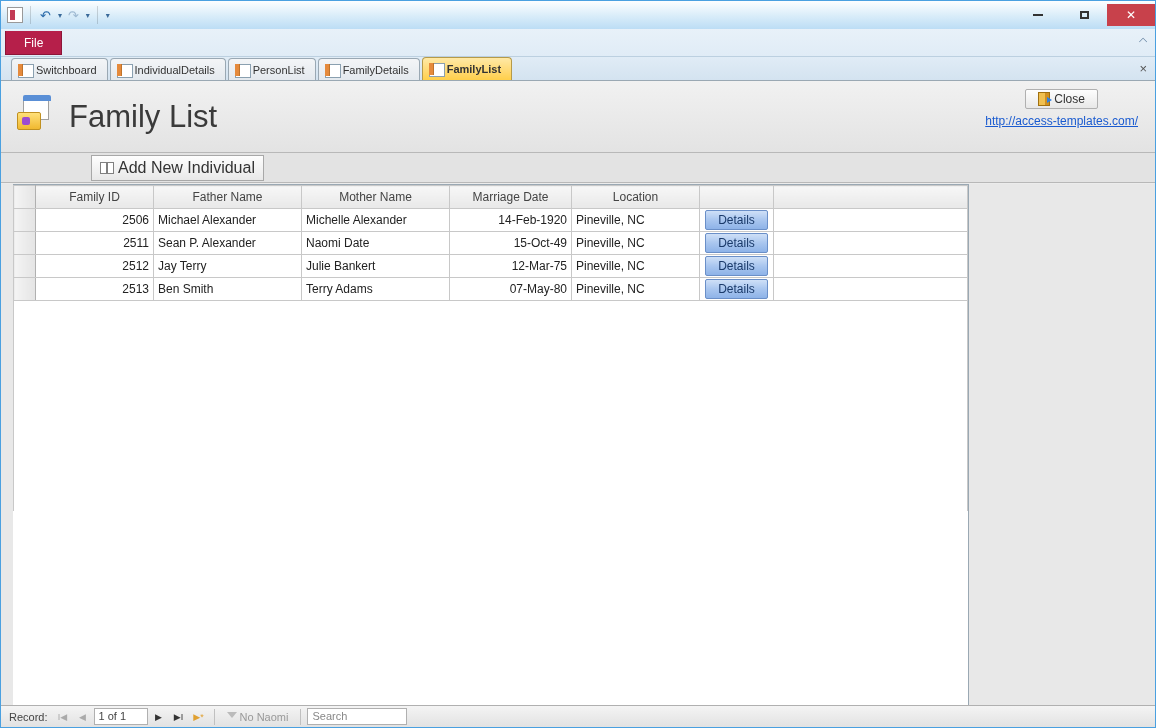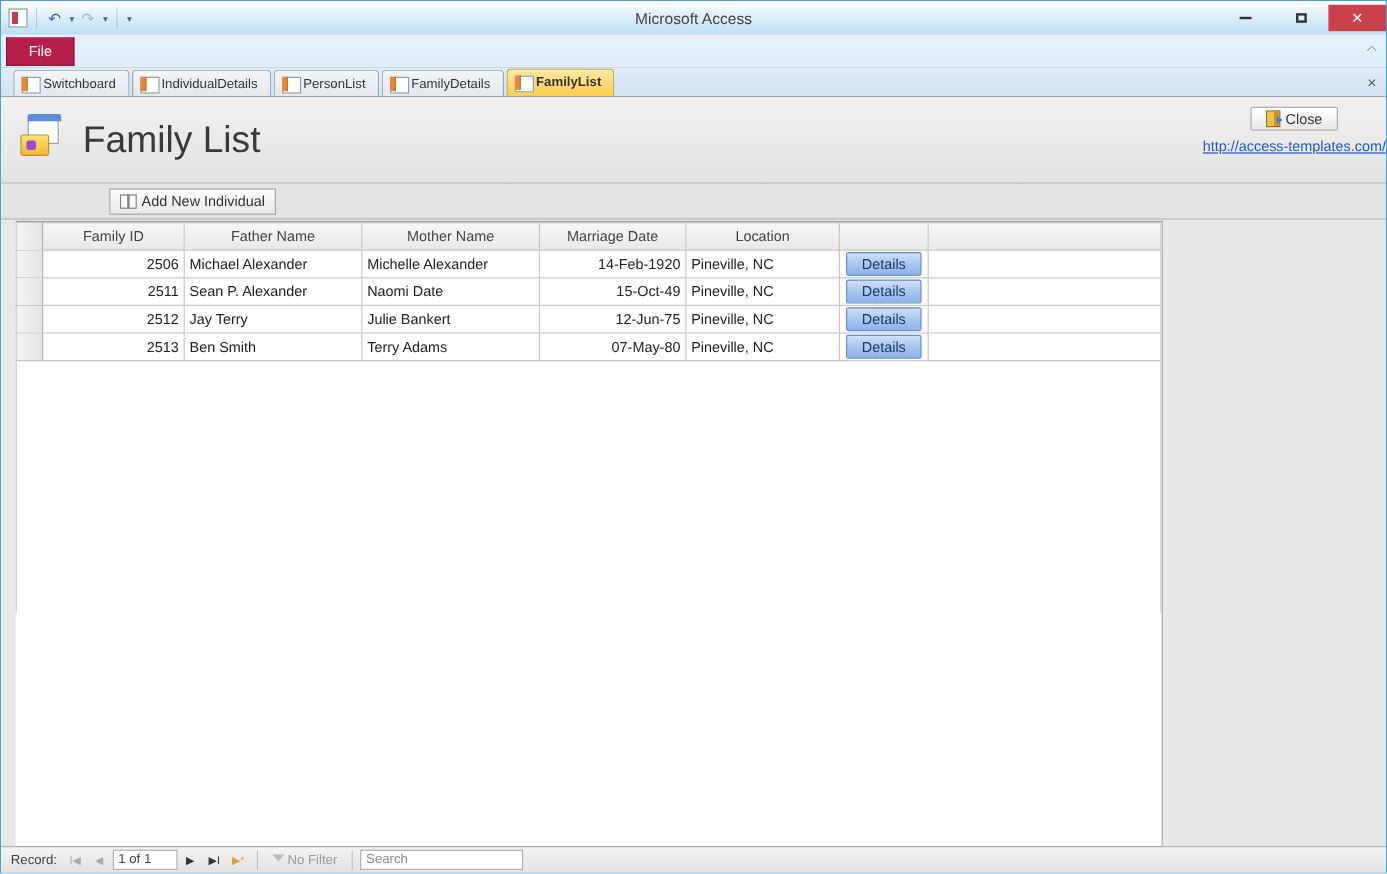--- a/index.html
+++ b/index.html
@@ -243,21 +243,21 @@
     background: #9c4bd0;
     border-radius: 2px;
   }
   .form-title {
     font-size: 31px;
     color: #3a3a3a;
     font-weight: 300;
   }
   .close-group {
     position: absolute;
-    right: 0;
+    right: 17px;
     top: 8px;
     text-align: center;
   }
   .close-btn {
     display: inline-flex;
     align-items: center;
     gap: 4px;
     background: linear-gradient(to bottom, #fefefe, #e8e8e8);
     border: 1px solid #b0b0b0;
     padding: 2px 12px;
@@ -293,21 +293,21 @@
     display: flex;
     align-items: center;
   }
   .add-btn {
     display: inline-flex;
     align-items: center;
     gap: 4px;
     background: linear-gradient(to bottom, #fefefe, #e8e8e8);
     border: 1px solid #a8a8a8;
     padding: 3px 8px;
-    font-size: 12px;
+    font-size: 16px;
     color: #333;
   }
   .add-btn .book {
     width: 14px; height: 12px;
     background: #fff;
     border: 1px solid #808080;
     position: relative;
   }
   .add-btn .book::before {
     content: "";
@@ -450,21 +450,21 @@
   }
   .recordnav .funnel::before {
     content: "";
     position: absolute;
     left: 0; top: 0;
     border-left: 5px solid transparent;
     border-right: 5px solid transparent;
     border-top: 6px solid #bbb;
   }
   .recordnav .search {
-    width: 136px;
+    width: 100px;
     height: 17px;
     border: 1px solid #b0b0b0;
     background: #fff;
     font-size: 11px;
     padding: 0 4px;
     line-height: 15px;
     color: #888;
   }
 </style>
 </head>
@@ -476,21 +476,20 @@
     <div class="qat">
       <div class="app-icon"></div>
       <span class="sep"></span>
       <span class="undo">↶</span>
         <span class="drop">▾</span>
       <span class="redo">↷</span>
         <span class="drop">▾</span>
       <span class="sep"></span>
       <span class="drop">▾</span>
     </div>
-    <div class="title">Microsoft Access</div>
     <div class="winbtns">
       <div class="winbtn min">
           <span></span>
         </div>
       <div class="winbtn max">
           <span></span>
         </div>
       <div class="winbtn close">
           <span></span>
         </div>
@@ -588,21 +587,21 @@
               <td>
                   <span class="details-btn">Details</span>
                 </td>
               <td></td>
             </tr>
             <tr>
               <td class="rowsel"></td>
               <td class="r">2512</td>
               <td>Jay Terry</td>
               <td>Julie Bankert</td>
-              <td class="r">12-Jun-75</td>
+              <td class="r">12-Mar-75</td>
               <td>Pineville, NC</td>
               <td>
                   <span class="details-btn">Details</span>
                 </td>
               <td></td>
             </tr>
             <tr>
               <td class="rowsel"></td>
               <td class="r">2513</td>
               <td>Ben Smith</td>
@@ -626,21 +625,21 @@
       <span class="lbl">Record:</span>
       <span class="navbtn disabled">I◀</span>
       <span class="navbtn disabled">◀</span>
       <span class="pos">1 of 1</span>
       <span class="navbtn">▶</span>
       <span class="navbtn">▶I</span>
       <span class="navbtn" style="color:#e0a030;">▶*</span>
       <span class="sep"></span>
       <span class="nofilter">
         <span class="funnel"></span>
-        <span>No Filter</span>
+        <span>No Naomi</span>
       </span>
       <span class="sep"></span>
       <span class="search">Search</span>
     </div>
 
   </div>
 
 </div>
 
 </body></html>

